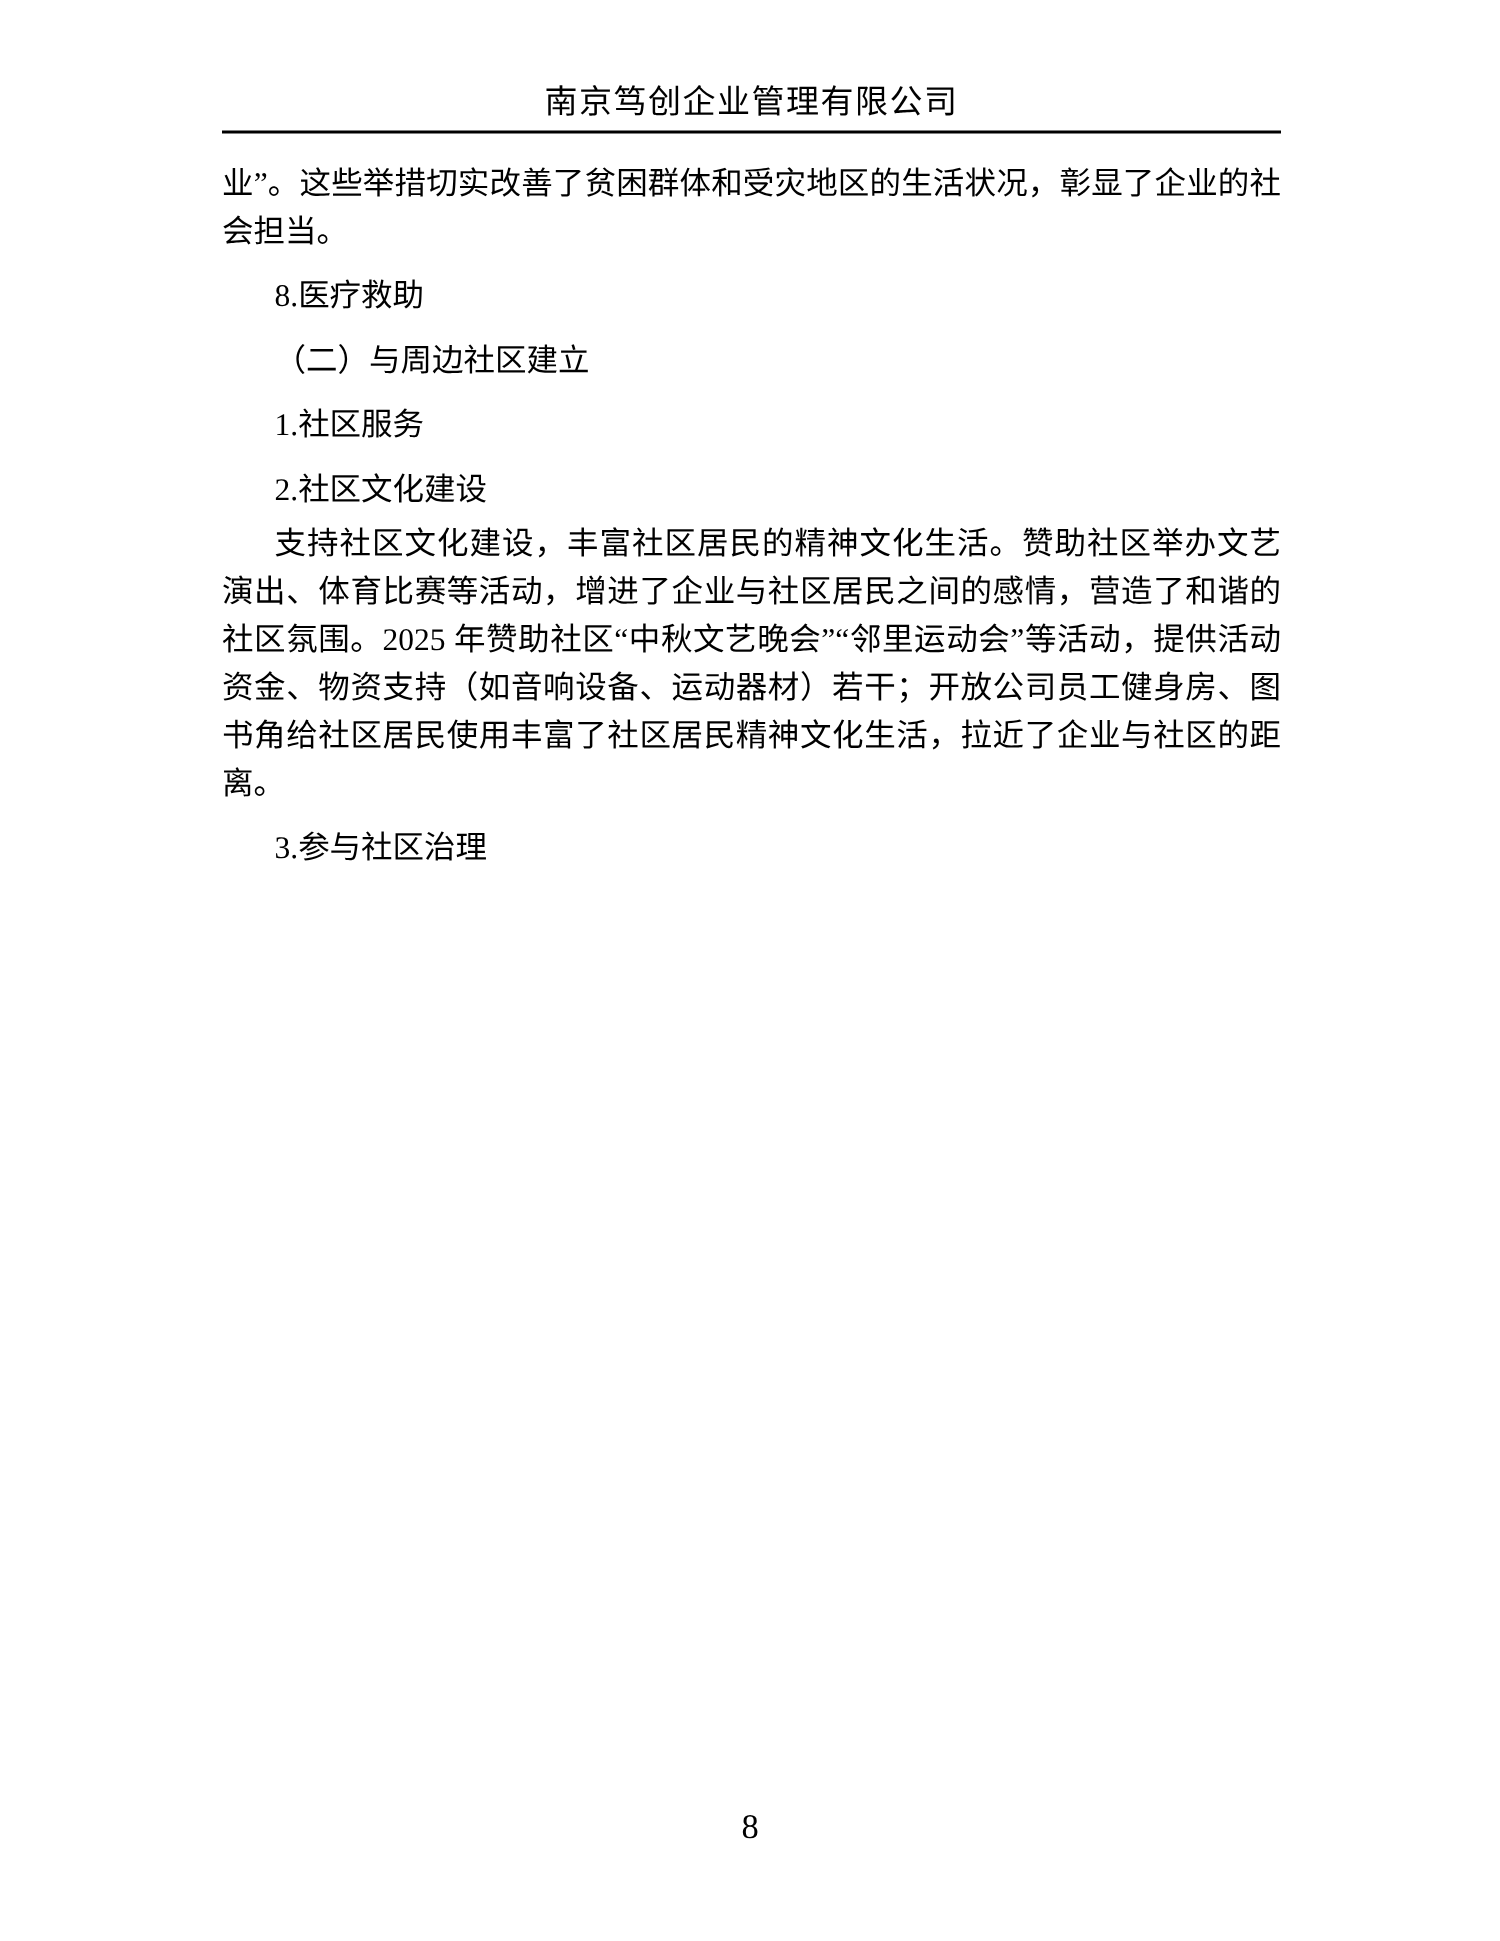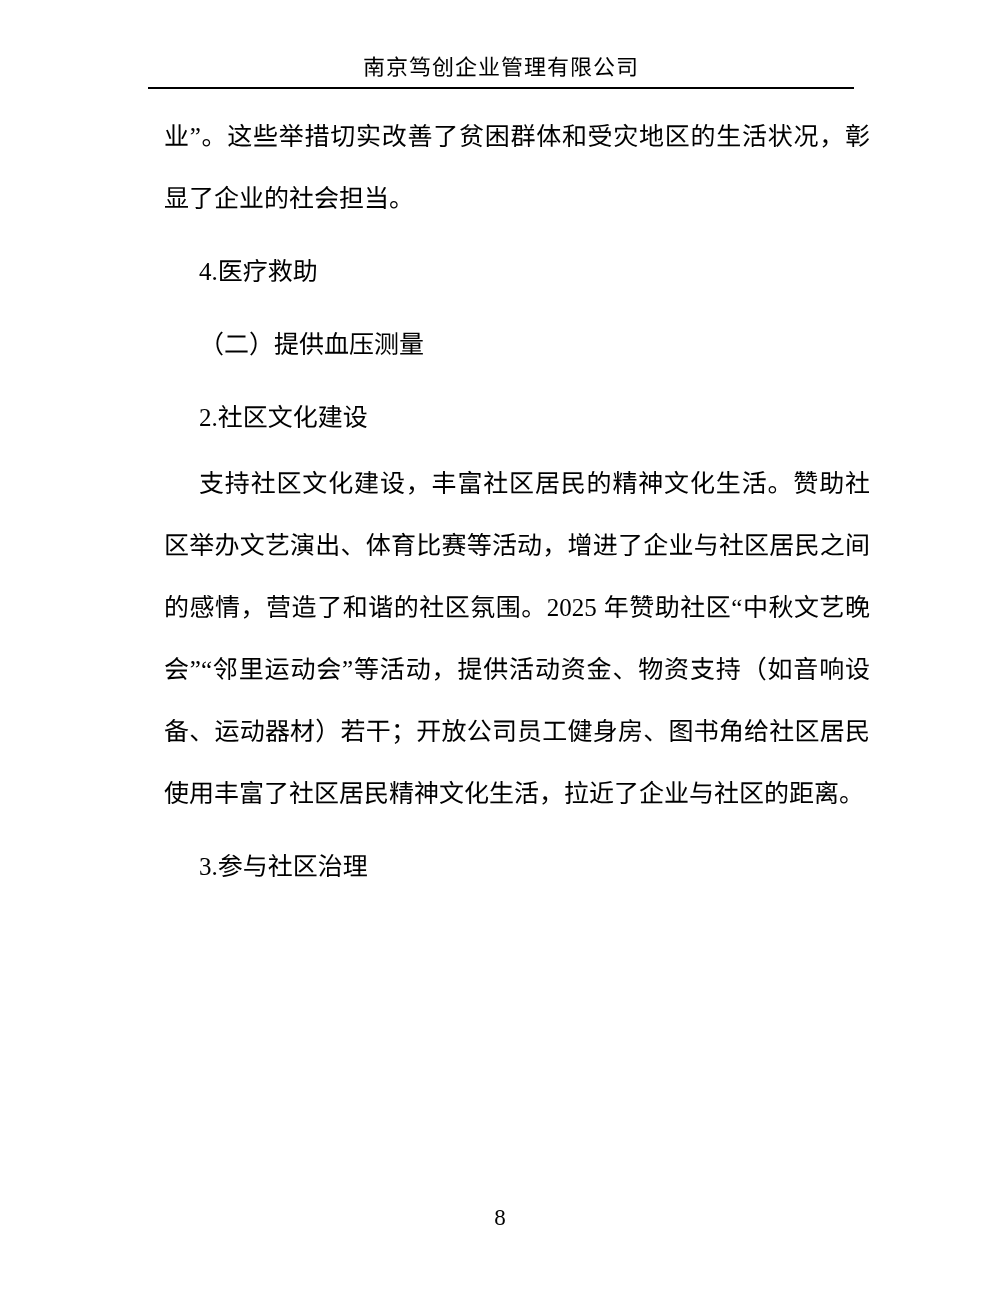--- a/index.html
+++ b/index.html
@@ -35,24 +35,24 @@
     position: absolute;
     top: 87px;
     left: 148px;
     width: 706px;
     height: 0;
     border-top: 2.5px solid #000000;
   }
   .doc-body {
     position: absolute;
     top: 106px;
-    left: 164px;
+    left: 148px;
     width: 706px;
-    font-size: 25px;
-    line-height: 62px;
+    font-size: 21px;
+    line-height: 32px;
     text-align: justify;
     text-justify: inter-ideograph;
   }
   .doc-body p {
     margin: 0;
     text-indent: 35px;
   }
   .doc-body p.continuation {
     text-indent: 0;
   }
@@ -75,22 +75,23 @@
 <body>
 
 <div class="page">
 
   <div class="doc-header">南京笃创企业管理有限公司</div>
 
   <div class="doc-header-rule"></div>
 
   <div class="doc-body">
     <p class="continuation">业”。这些举措切实改善了贫困群体和受灾地区的生活状况，彰显了企业的社会担当。</p>
-    <p class="heading">4.医疗救助</p>
-    <p class="heading">（二）提供血压测量</p>
+    <p class="heading">8.医疗救助</p>
+    <p class="heading">（二）与周边社区建立</p>
+    <p class="heading">1.社区服务</p>
     <p class="heading">2.社区文化建设</p>
     <p>支持社区文化建设，丰富社区居民的精神文化生活。赞助社区举办文艺演出、体育比赛等活动，增进了企业与社区居民之间的感情，营造了和谐的社区氛围。2025 年赞助社区“中秋文艺晚会”“邻里运动会”等活动，提供活动资金、物资支持（如音响设备、运动器材）若干；开放公司员工健身房、图书角给社区居民使用丰富了社区居民精神文化生活，拉近了企业与社区的距离。</p>
     <p class="heading">3.参与社区治理</p>
   </div>
 
   <div class="doc-footer">8</div>
 
 </div>
 
 </body></html>

